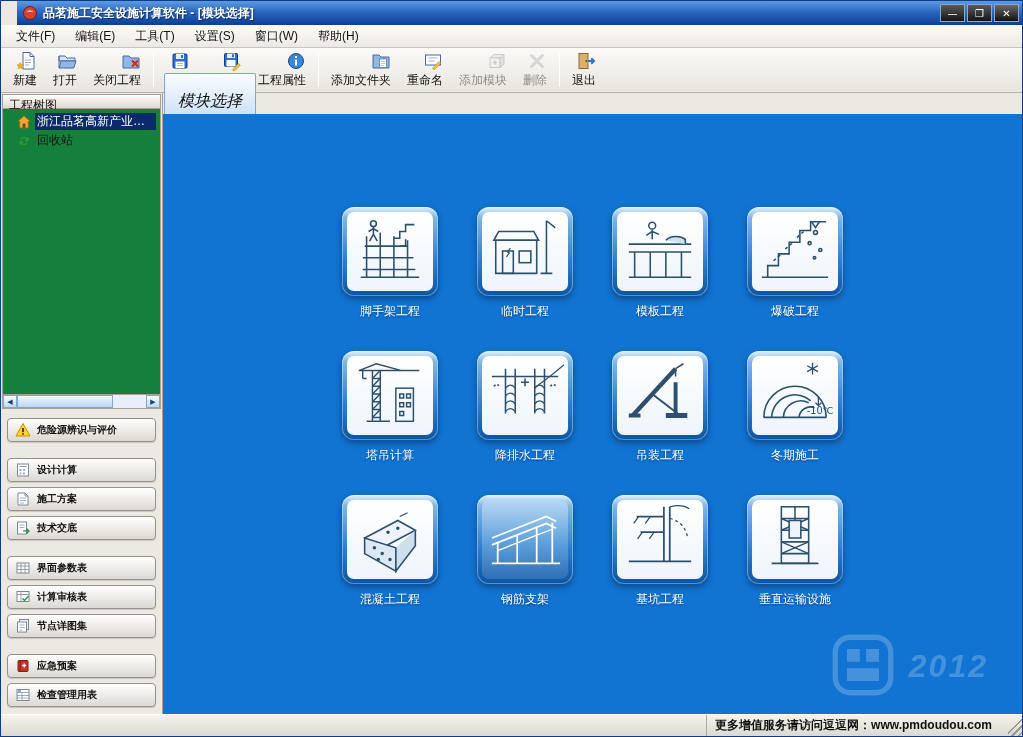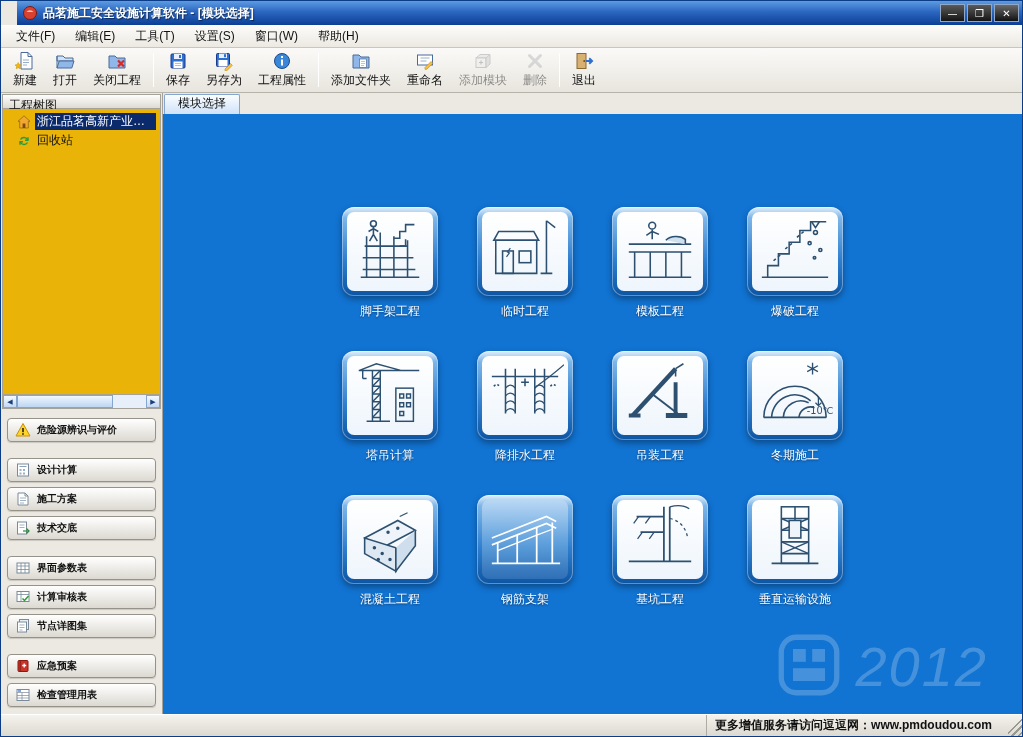--- a/index.html
+++ b/index.html
@@ -20,36 +20,36 @@
   .win-btn.close { background:linear-gradient(180deg,#6a6a6a,#111); }
 
   
   .menubar { height:23px; flex:none; display:flex; align-items:center; padding-left:6px; gap:2px;
     background:linear-gradient(180deg,#fdfcfa,#ece9e2); border-bottom:1px solid #c9c6bf; }
   .menu-item { padding:3px 9px; cursor:default; }
 
   
   .toolbar { height:45px; flex:none; display:flex; align-items:stretch; padding:2px 4px;
     background:linear-gradient(180deg,#fbfaf8,#e8e5de); border-bottom:1px solid #b6b3ab; }
-  .tb-btn { display:flex; flex-direction:column; align-items:center; justify-content:center; gap:1px;
+  .tb-btn { display:flex; flex-direction:column; align-items:flex-end; justify-content:center; gap:1px;
     padding:2px 7px; border:1px solid transparent; border-radius:2px; cursor:pointer; }
   .tb-btn.disabled { opacity:.45; filter:grayscale(.8); cursor:default; }
   .tb-icon { width:20px; height:20px; display:inline-flex; }
   .tb-icon svg { width:20px; height:20px; }
   .tb-label { font-size:12px; white-space:nowrap; }
   .tb-sep { width:1px; background:#b8b5ad; border-right:1px solid #fff; margin:3px 4px; }
 
   
   .content { flex:1; display:flex; min-height:0; }
 
   
   .left-panel { width:162px; flex:none; display:flex; flex-direction:column; background:#ece9e2; border-right:1px solid #a5a29a; }
   .tree-header { height:15px; margin:1px 1px 0 1px; padding:2px 6px; font-size:12px;
     background:linear-gradient(180deg,#fdfdfc,#dedbd2); border:1px solid #a5a29a; }
-  .tree-area { height:286px; margin:0 1px; background:#eab308; border:1px solid #a5a29a; border-top:none; padding:3px 2px; overflow:hidden; }
+  .tree-area { height:286px; margin:0 1px; background:#15803d; border:1px solid #a5a29a; border-top:none; padding:3px 2px; overflow:hidden; }
   .tree-item { display:flex; align-items:center; gap:4px; padding:1px 2px 1px 12px; white-space:nowrap; cursor:pointer; }
   .tree-icon { width:14px; height:14px; flex:none; display:inline-flex; }
   .tree-icon svg { width:14px; height:14px; }
   .tree-label { padding:0 2px; overflow:hidden; text-overflow:ellipsis; }
   .tree-item.selected .tree-label { background:#0b2a6b; color:#fff; }
 
   .hscrollbar { height:14px; margin:0 1px; display:flex; background:#e7effa; border:1px solid #a5a29a; border-top:none; }
   .sb-btn { width:14px; height:100%; flex:none; display:flex; align-items:center; justify-content:center;
     background:linear-gradient(180deg,#f6faff,#c3d9f2); border:1px solid #87a6cf; font-size:7px; color:#1a3f7a; cursor:pointer; }
   .sb-thumb { width:96px; height:100%; background:linear-gradient(180deg,#f0f7ff,#bcd6f2); border:1px solid #87a6cf; cursor:pointer; }
@@ -60,39 +60,39 @@
     border:1px solid #95928a; border-radius:4px; background:linear-gradient(180deg,#ffffff,#dcd9d1);
     font-size:10px; cursor:pointer; white-space:nowrap; box-shadow:0 1px 1px rgba(0,0,0,.15); }
   .side-btn.group-gap { margin-top:11px; }
   .side-icon { width:16px; height:16px; flex:none; display:inline-flex; }
   .side-icon svg { width:16px; height:16px; }
   .side-btn .lbl { font-weight:bold; }
 
   
   .main-area { flex:1; display:flex; flex-direction:column; min-width:0; }
   .tab-row { height:21px; flex:none; display:flex; align-items:flex-end; padding-left:1px; background:#ece9e2; }
-  .tab { padding:0 13px 2px 13px; font-size:12px; background:linear-gradient(180deg,#fafdff,#cfe2f8);
-    border:1px solid #87a6cf; border-bottom:none; border-radius:2px 2px 0 0; cursor:pointer; }
+  .tab { padding:17px 13px 2px 13px; font-size:16px; background:linear-gradient(180deg,#fafdff,#cfe2f8);
+    border:1px solid #87a6cf; border-bottom:none; border-radius:2px 2px 0 0; cursor:pointer;font-style:italic; }
 
   .canvas { flex:1; position:relative; background:#1173d2; overflow:hidden; }
   .module-grid { display:grid; grid-template-columns:repeat(4,96px); column-gap:39px; row-gap:31px;
     justify-content:center; margin-top:93px; }
   .module { display:flex; flex-direction:column; align-items:center; gap:7px; cursor:pointer; }
   .module-btn { width:96px; height:89px; border-radius:12px; padding:5px;
     background:linear-gradient(180deg,#e2f1fc 0%,#7db6e9 12%,#2e7ecf 60%,#0c55a4 100%);
     box-shadow:0 3px 6px rgba(0,0,0,.35), inset 0 0 0 1px rgba(255,255,255,.35); }
   .module-inner { width:100%; height:100%; border-radius:7px; background:linear-gradient(180deg,#ffffff,#eef5fc);
     display:flex; align-items:center; justify-content:center; overflow:hidden; }
   .module-btn.highlight .module-inner { background:linear-gradient(180deg,#b9d8f4 0%,#5e9fdc 55%,#2e6fb6 100%); }
   .module-icon svg { width:78px; height:78px; }
   .module-label { color:#fff; font-size:12px; text-shadow:0 1px 2px rgba(0,0,0,.45); white-space:nowrap; }
 
   .watermark { position:absolute; right:34px; bottom:14px; display:flex; align-items:center; gap:14px; pointer-events:none; }
   .wm-logo svg { width:64px; height:64px; }
-  .wm-year { font-size:56px; font-weight:normal; font-style:italic; color:rgba(255,255,255,.22); letter-spacing:2px; }
+  .wm-year { font-size:32px; font-weight:bold; font-style:italic; color:rgba(255,255,255,.22); letter-spacing:2px; }
 
   
   .statusbar { height:22px; flex:none; display:flex; align-items:stretch;
     background:linear-gradient(180deg,#f5f3ed,#dcd9d1); border-top:1px solid #fff; font-size:12px; }
   .status-left { flex:1; border-right:1px solid #aeaba3; }
   .status-right { display:flex; align-items:center; padding:0 16px 0 8px; gap:5px; font-weight:bold; }
   .resize-grip { width:14px; height:100%; cursor:nwse-resize; align-self:flex-end;
     background:
       linear-gradient(135deg, transparent 0 50%, #9a978f 50% 57%, transparent 57% 68%, #9a978f 68% 75%, transparent 75% 86%, #9a978f 86% 93%, transparent 93%); }
 </style>

